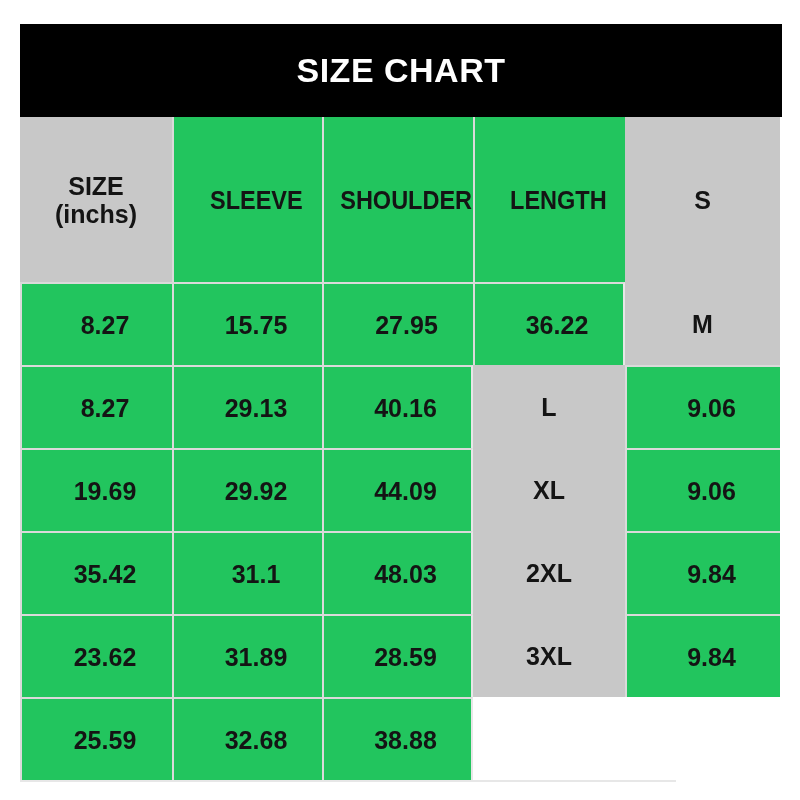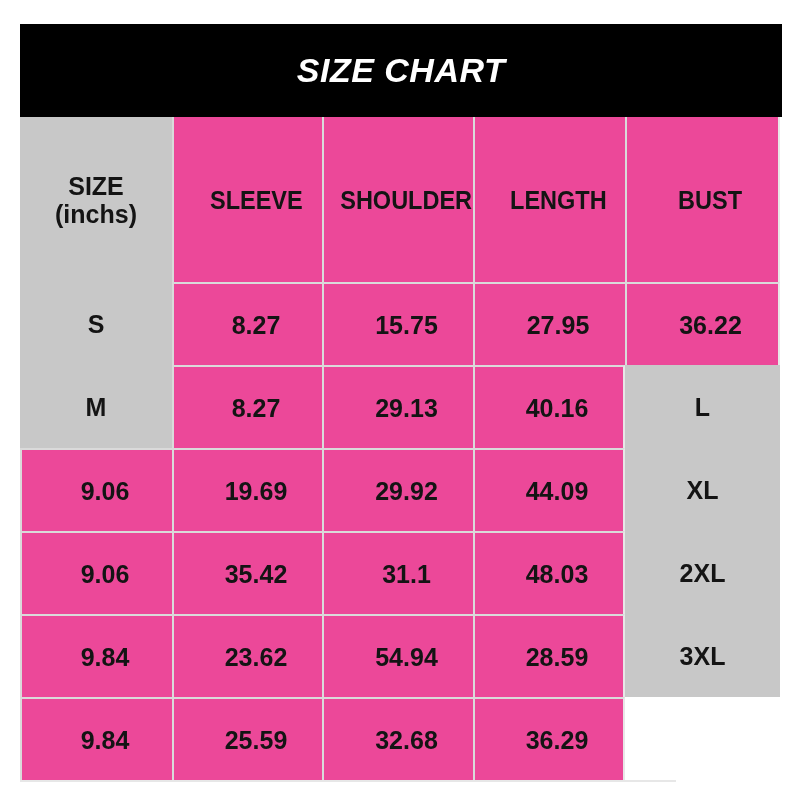--- a/index.html
+++ b/index.html
@@ -18,21 +18,21 @@
     font-family:"Liberation Sans","DejaVu Sans",sans-serif;
     color:var(--ink);
     position:relative;
     overflow:hidden;
   }
   .banner{
     position:absolute;
     left:20px;top:24px;
     width:762px;height:93px;
     background:var(--banner-bg);
-    display:flex;align-items:center;justify-content:center;font-style:italic;
+    display:flex;align-items:center;justify-content:center;
   }
   .banner-title{
     color:var(--banner-fg);
     font-size:34px;
     font-weight:700;
     letter-spacing:0.5px;
     white-space:nowrap;
   }
   .size-table{
     position:absolute;
@@ -52,21 +52,21 @@
     font-weight:700;
     font-size:25px;
     box-sizing:border-box;
     line-height:1.12;
   }
   .size-cell{
     background:var(--size-col-bg);
     border:none;
   }
   .data-cell{
-    background:#ec4899;
+    background:#22c55e;
     border-left:2px solid var(--grid-line);
     border-top:2px solid var(--grid-line);
     padding-left:16px;
   }
   .data-cell.no-top{border-top:none;}
   .data-cell.col-last{border-right:2px solid var(--grid-line-faint);}
   .t{display:inline-block;transform:scaleX(0.94);white-space:nowrap;}
   .size-header-lines{line-height:28px;}
 </style>
 </head>
@@ -86,23 +86,20 @@
   </div>
   <div class="cell data-cell no-top">
       <span class="t">SLEEVE</span>
     </div>
   <div class="cell data-cell no-top">
       <span class="t">SHOULDER</span>
     </div>
   <div class="cell data-cell no-top">
       <span class="t">LENGTH</span>
     </div>
-  <div class="cell data-cell no-top col-last">
-      <span class="t">BUST</span>
-    </div>
 
   <div class="cell size-cell">S</div>
   <div class="cell data-cell">8.27</div>
   <div class="cell data-cell">15.75</div>
   <div class="cell data-cell">27.95</div>
   <div class="cell data-cell col-last">36.22</div>
 
   <div class="cell size-cell">M</div>
   <div class="cell data-cell">8.27</div>
   <div class="cell data-cell">29.13</div>
@@ -116,21 +113,21 @@
 
   <div class="cell size-cell">XL</div>
   <div class="cell data-cell">9.06</div>
   <div class="cell data-cell">35.42</div>
   <div class="cell data-cell">31.1</div>
   <div class="cell data-cell col-last">48.03</div>
 
   <div class="cell size-cell">2XL</div>
   <div class="cell data-cell">9.84</div>
   <div class="cell data-cell">23.62</div>
-  <div class="cell data-cell">54.94</div>
+  <div class="cell data-cell">31.89</div>
   <div class="cell data-cell col-last">28.59</div>
 
   <div class="cell size-cell">3XL</div>
   <div class="cell data-cell">9.84</div>
   <div class="cell data-cell">25.59</div>
   <div class="cell data-cell">32.68</div>
-  <div class="cell data-cell col-last">36.29</div>
+  <div class="cell data-cell col-last">38.88</div>
 </div>
 
 </body></html>

